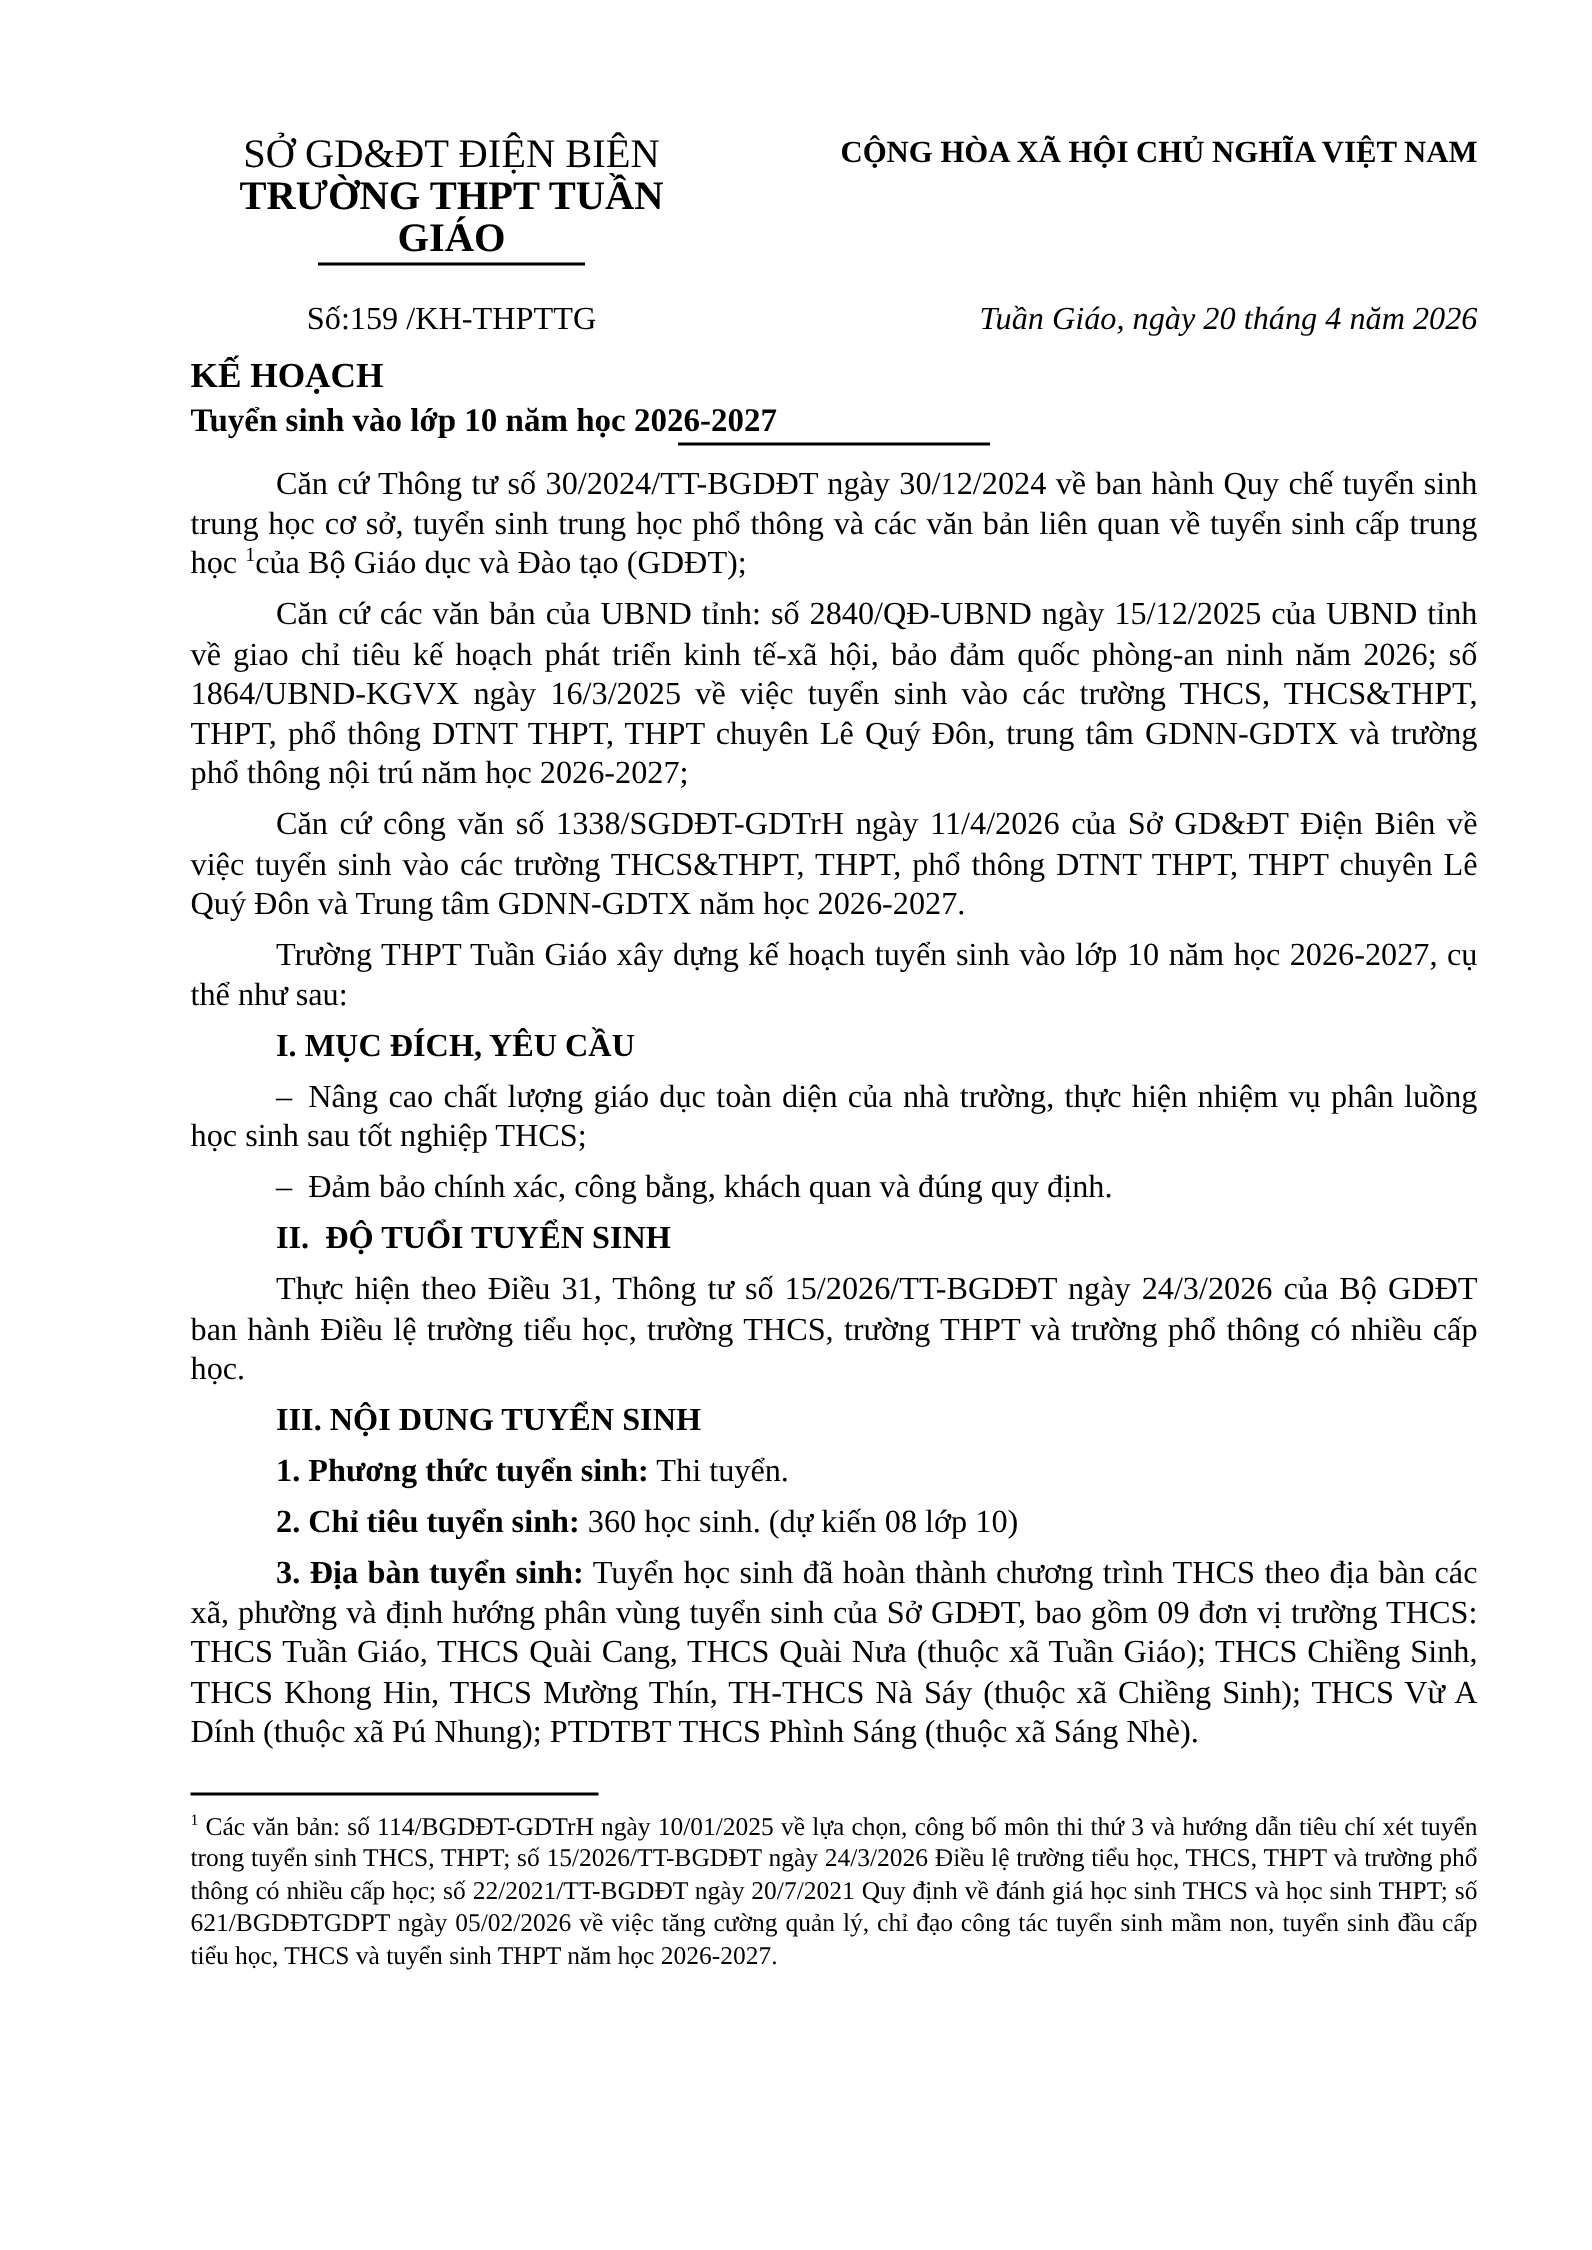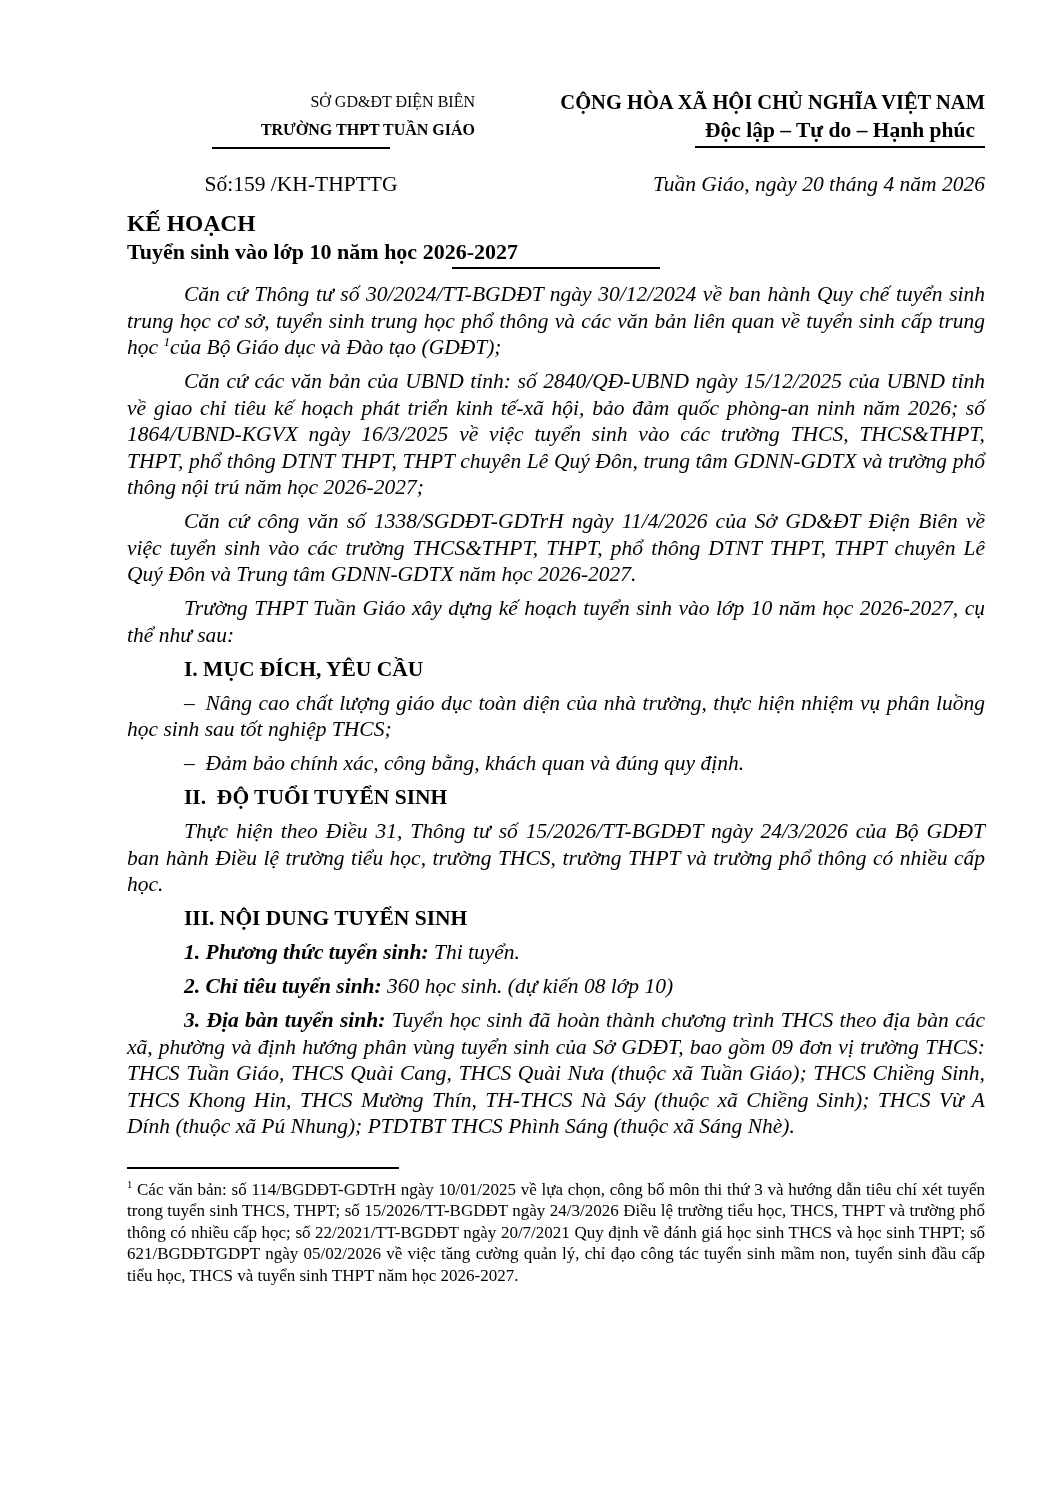--- a/index.html
+++ b/index.html
@@ -11,22 +11,22 @@
     background: #ffffff;
     color: #000000;
     font-family: "Liberation Serif", "DejaVu Serif", serif;
     padding: 88px 76px 0 127px;
     overflow: hidden;
   }
   .bold { font-weight: bold; }
   .header-row { display: flex; align-items: flex-start; }
   .header-left {
     width: 348px;
-    text-align: right;
-    font-size: 16px;
+    text-align: center;
+    font-size: 27px;
     line-height: 28px;
     flex: 0 0 auto;
   }
   .header-right {
     flex: 1 1 auto;
     text-align: right;
     font-size: 20.5px;
     line-height: 28px;
   }
   .rule-left {
@@ -62,21 +62,21 @@
     border-top: 2px solid #000;
     margin: 1px auto 0 auto;
     height: 0;
   }
   .body-text { margin-top: 12px; font-size: 21.5px; }
   .body-text p {
     margin: 7.5px 0 0 0;
     line-height: 26.5px;
   }
   .indent { text-indent: 57px; }
-  .just { text-align: justify; font-style: italic; }
+  .just { text-align: justify; }
   sup.ref {
     font-size: 0.62em;
     vertical-align: super;
     line-height: 0;
   }
   .footnote-sep {
     width: 272px;
     border-top: 2px solid #000;
     height: 0;
     margin-top: 27px;
@@ -94,21 +94,20 @@
 <div class="page">
 
   <div class="header-row">
     <div class="header-left">
       <div>SỞ GD&amp;ĐT ĐIỆN BIÊN</div>
       <div class="bold">TRƯỜNG THPT TUẦN GIÁO</div>
       <div class="rule-left"></div>
     </div>
     <div class="header-right">
       <div class="bold">CỘNG HÒA XÃ HỘI CHỦ NGHĨA VIỆT NAM</div>
-      <div><span class="bold motto-underline">Độc lập – Tự do – Hạnh phúc</span></div>
     </div>
   </div>
 
   <div class="meta-row">
     <div class="meta-left">Số:159 /KH-THPTTG</div>
     <div class="meta-right">Tuần Giáo, ngày 20 tháng 4 năm 2026</div>
   </div>
 
   <div class="title-block">
     <div class="title1">KẾ HOẠCH</div>

